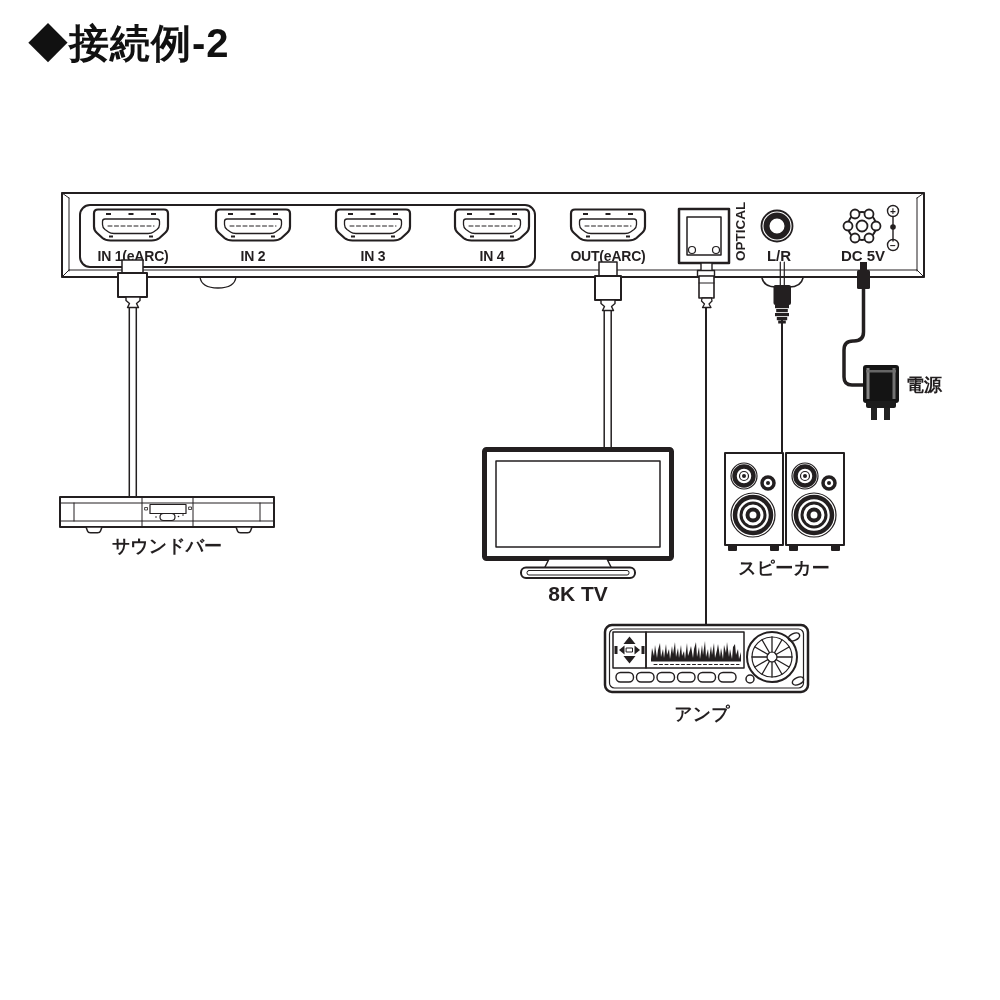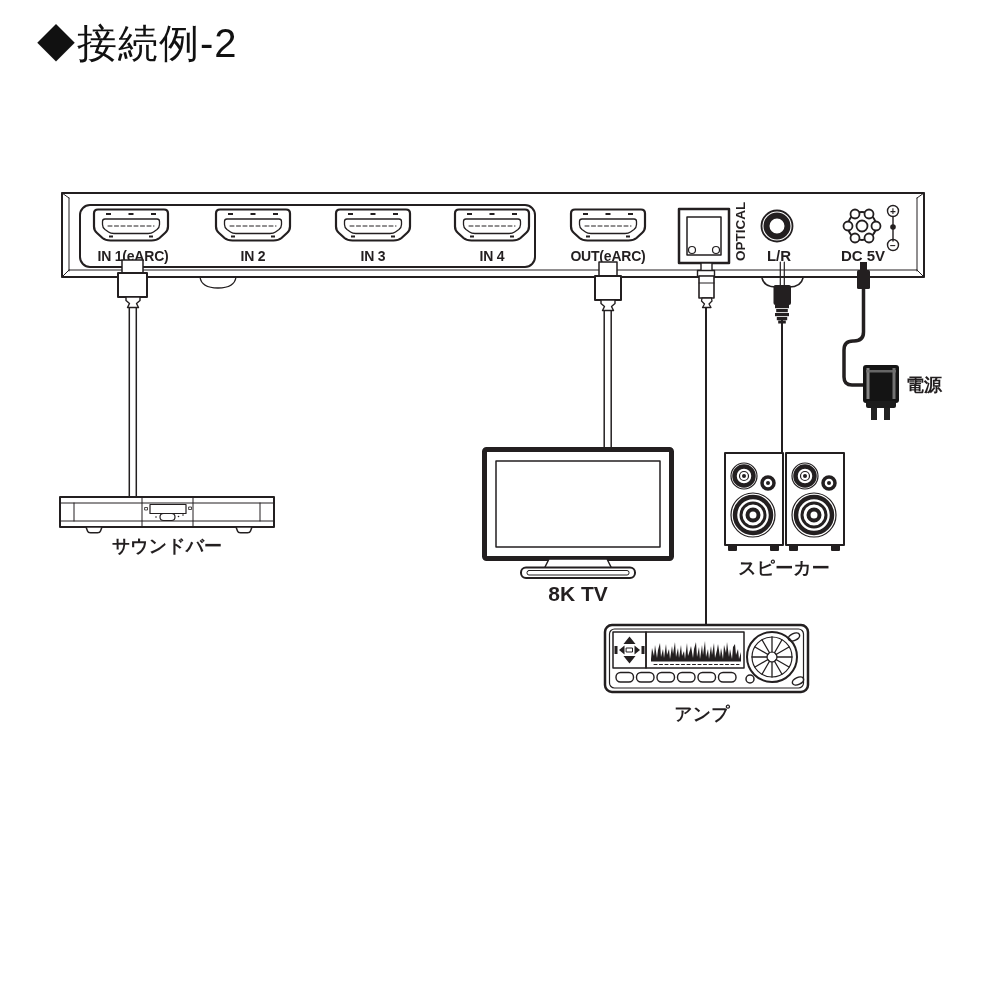--- a/index.html
+++ b/index.html
@@ -1,17 +1,17 @@
 <!DOCTYPE html>
 <html><head>
 <meta charset="utf-8">
 <style>
   html,body{margin:0;padding:0;background:#fff;}
   body{width:1000px;height:1000px;position:relative;font-family:"Liberation Sans",sans-serif;}
-  .title{position:absolute;left:28px;top:16px;font-size:40px;font-weight:normal;color:#111;letter-spacing:1px;white-space:nowrap;margin-left:8px;}
+  .title{position:absolute;left:28px;top:16px;font-size:40px;font-weight:bold;color:#111;letter-spacing:1px;white-space:nowrap;}
   svg{position:absolute;left:0;top:0;}
   svg text{font-family:"Liberation Sans",sans-serif;fill:#231f20;font-weight:bold;}
   .ln{fill:none;stroke:#231f20;stroke-linecap:round;stroke-linejoin:round;}
   .w{fill:#ffffff;stroke:#231f20;stroke-linejoin:round;}
   .blk{fill:#231f20;stroke:none;}
   .plbl{font-size:14px;letter-spacing:-0.2px;}
   .jlbl{font-size:15px;}
   .dev{font-size:18px;}
 </style>
 </head>

